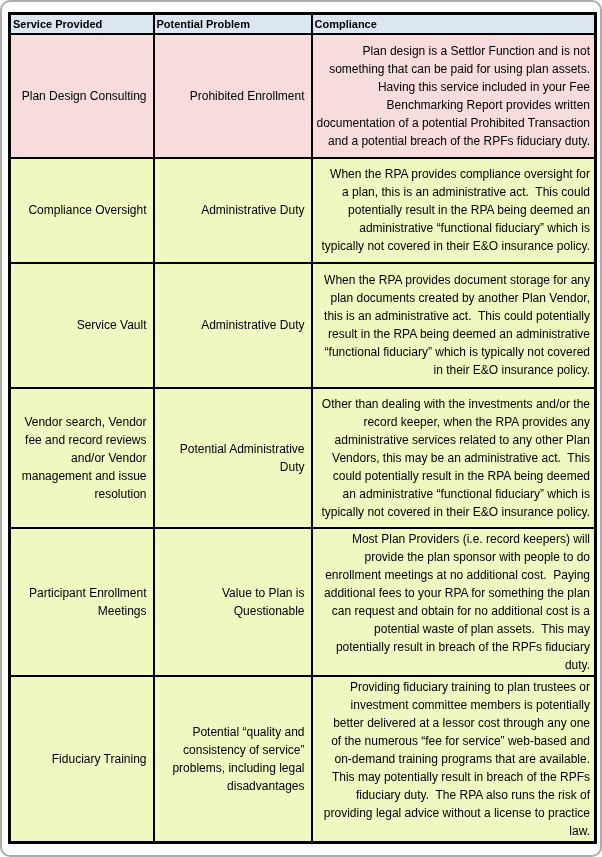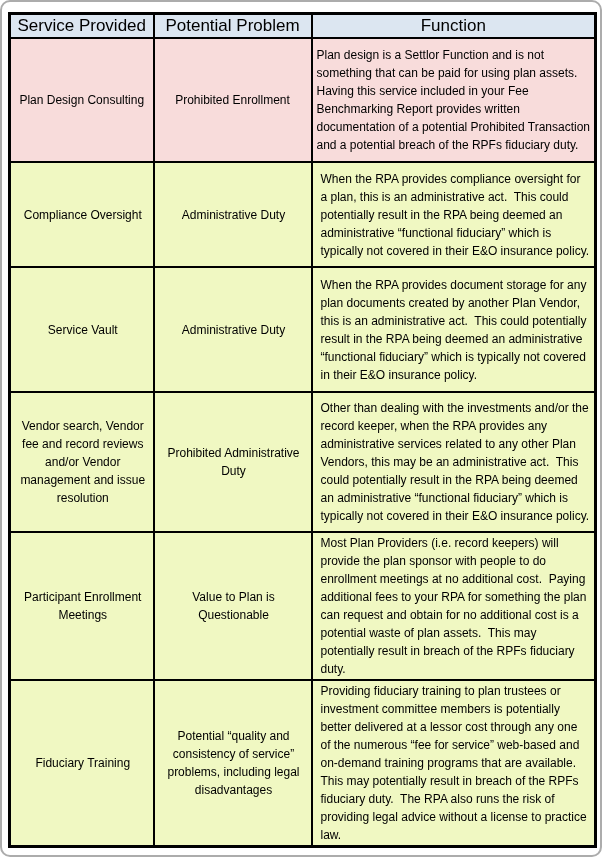--- a/index.html
+++ b/index.html
@@ -29,26 +29,27 @@
     width:586px;
     margin:10px 6px 8px 6px;
     border:3px solid var(--border-color);
   }
   table.services col.c-service{width:144px;}
   table.services col.c-problem{width:158px;}
   table.services col.c-rationale{width:284px;}
   table.services th, table.services td{
     border:2px solid var(--border-color);
     vertical-align:middle;
+    text-align:right;
   }
   table.services th{
     background:var(--header-bg);
-    font-size:17px;
-    font-weight:normal;
-    text-align:center;
+    font-size:11px;
+    font-weight:bold;
+    text-align:left;
     height:20px;
     padding:1px 2px;
   }
   td.cell-service, td.cell-problem{
     text-align:center;
     font-size:12px;
     line-height:18px;
     padding:2px 6px;
   }
   td.cell-rationale{
@@ -74,42 +75,42 @@
   <table class="services">
     <colgroup>
       <col class="c-service">
       <col class="c-problem">
       <col class="c-rationale">
     </colgroup>
     <thead>
       <tr>
         <th>Service Provided</th>
         <th>Potential Problem</th>
-        <th>Function</th>
+        <th>Compliance</th>
       </tr>
     </thead>
     <tbody>
       <tr class="row-0 theme-pink">
         <td class="cell-service">Plan Design Consulting</td>
         <td class="cell-problem">Prohibited Enrollment</td>
         <td class="cell-rationale">Plan design is a Settlor Function and is not something that can be paid for using plan assets.  Having this service included in your Fee Benchmarking Report provides written documentation of a potential Prohibited Transaction and a potential breach of the RPFs fiduciary duty.</td>
       </tr>
       <tr class="row-1 theme-green">
         <td class="cell-service">Compliance Oversight</td>
         <td class="cell-problem">Administrative Duty</td>
         <td class="cell-rationale">When the RPA provides compliance oversight for a plan, this is an administrative act.  This could potentially result in the RPA being deemed an administrative “functional fiduciary” which is typically not covered in their E&amp;O insurance policy.</td>
       </tr>
       <tr class="row-2 theme-green">
         <td class="cell-service">Service Vault</td>
         <td class="cell-problem">Administrative Duty</td>
         <td class="cell-rationale">When the RPA provides document storage for any plan documents created by another Plan Vendor, this is an administrative act.  This could potentially result in the RPA being deemed an administrative “functional fiduciary” which is typically not covered in their E&amp;O insurance policy.</td>
       </tr>
       <tr class="row-3 theme-green">
         <td class="cell-service">Vendor search, Vendor fee and record reviews and/or Vendor management and issue resolution</td>
-        <td class="cell-problem">Prohibited Administrative Duty</td>
+        <td class="cell-problem">Potential Administrative Duty</td>
         <td class="cell-rationale">Other than dealing with the investments and/or the record keeper, when the RPA provides any administrative services related to any other Plan Vendors, this may be an administrative act.  This could potentially result in the RPA being deemed an administrative “functional fiduciary” which is typically not covered in their E&amp;O insurance policy.</td>
       </tr>
       <tr class="row-4 theme-green">
         <td class="cell-service">Participant Enrollment Meetings</td>
         <td class="cell-problem">Value to Plan is Questionable</td>
         <td class="cell-rationale">Most Plan Providers (i.e. record keepers) will provide the plan sponsor with people to do enrollment meetings at no additional cost.  Paying additional fees to your RPA for something the plan can request and obtain for no additional cost is a potential waste of plan assets.  This may potentially result in breach of the RPFs fiduciary duty.</td>
       </tr>
       <tr class="row-5 theme-green">
         <td class="cell-service">Fiduciary Training</td>
         <td class="cell-problem">Potential “quality and consistency of service” problems, including legal disadvantages</td>

